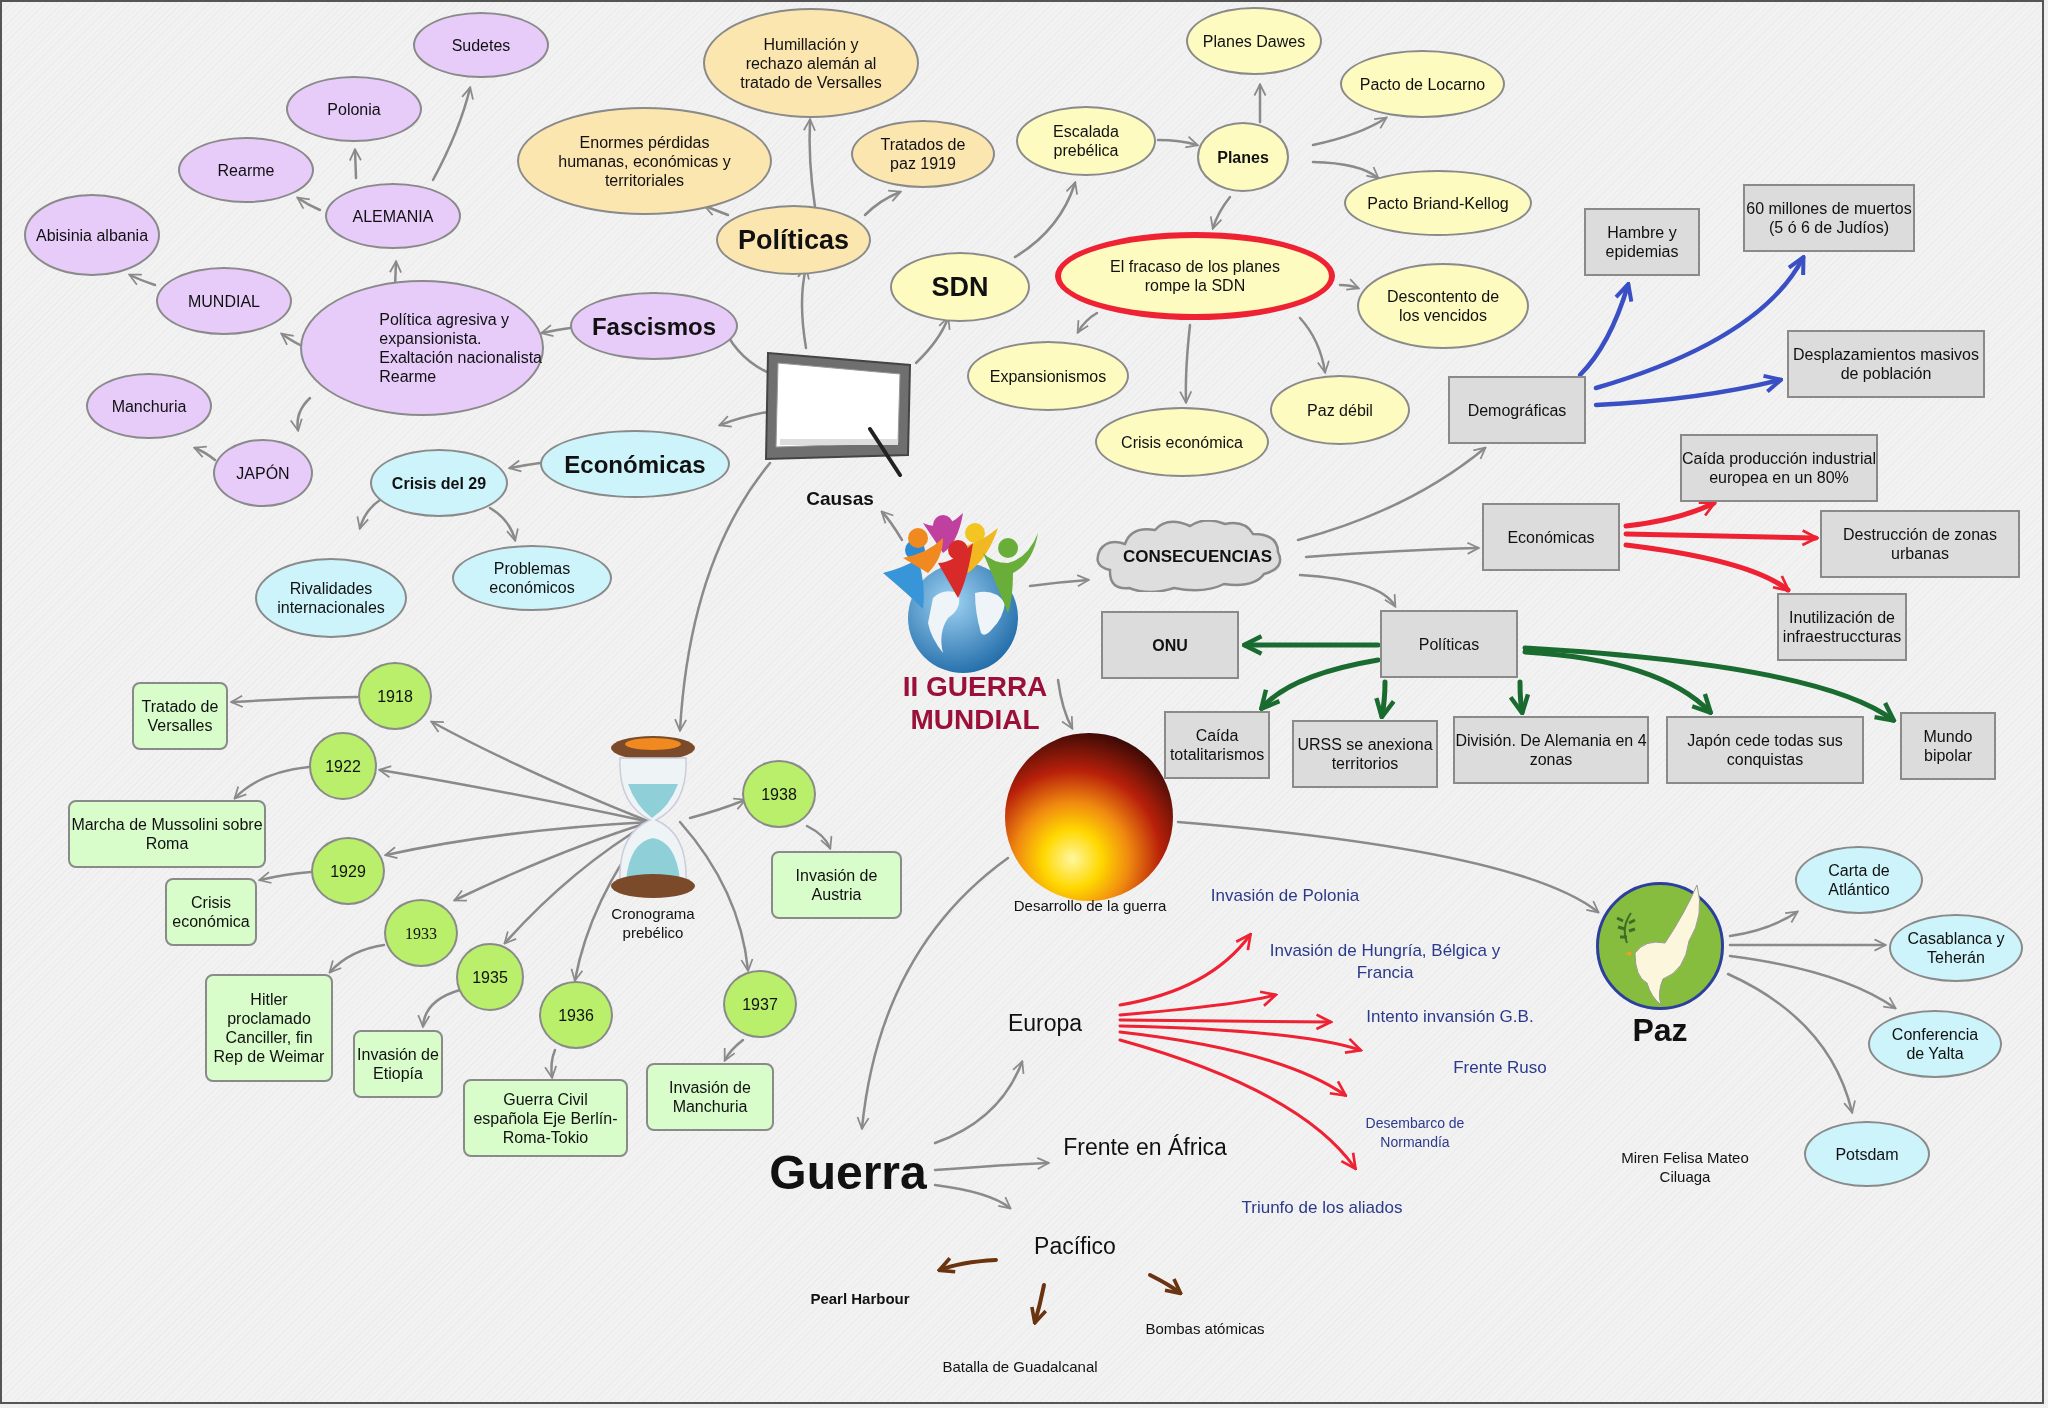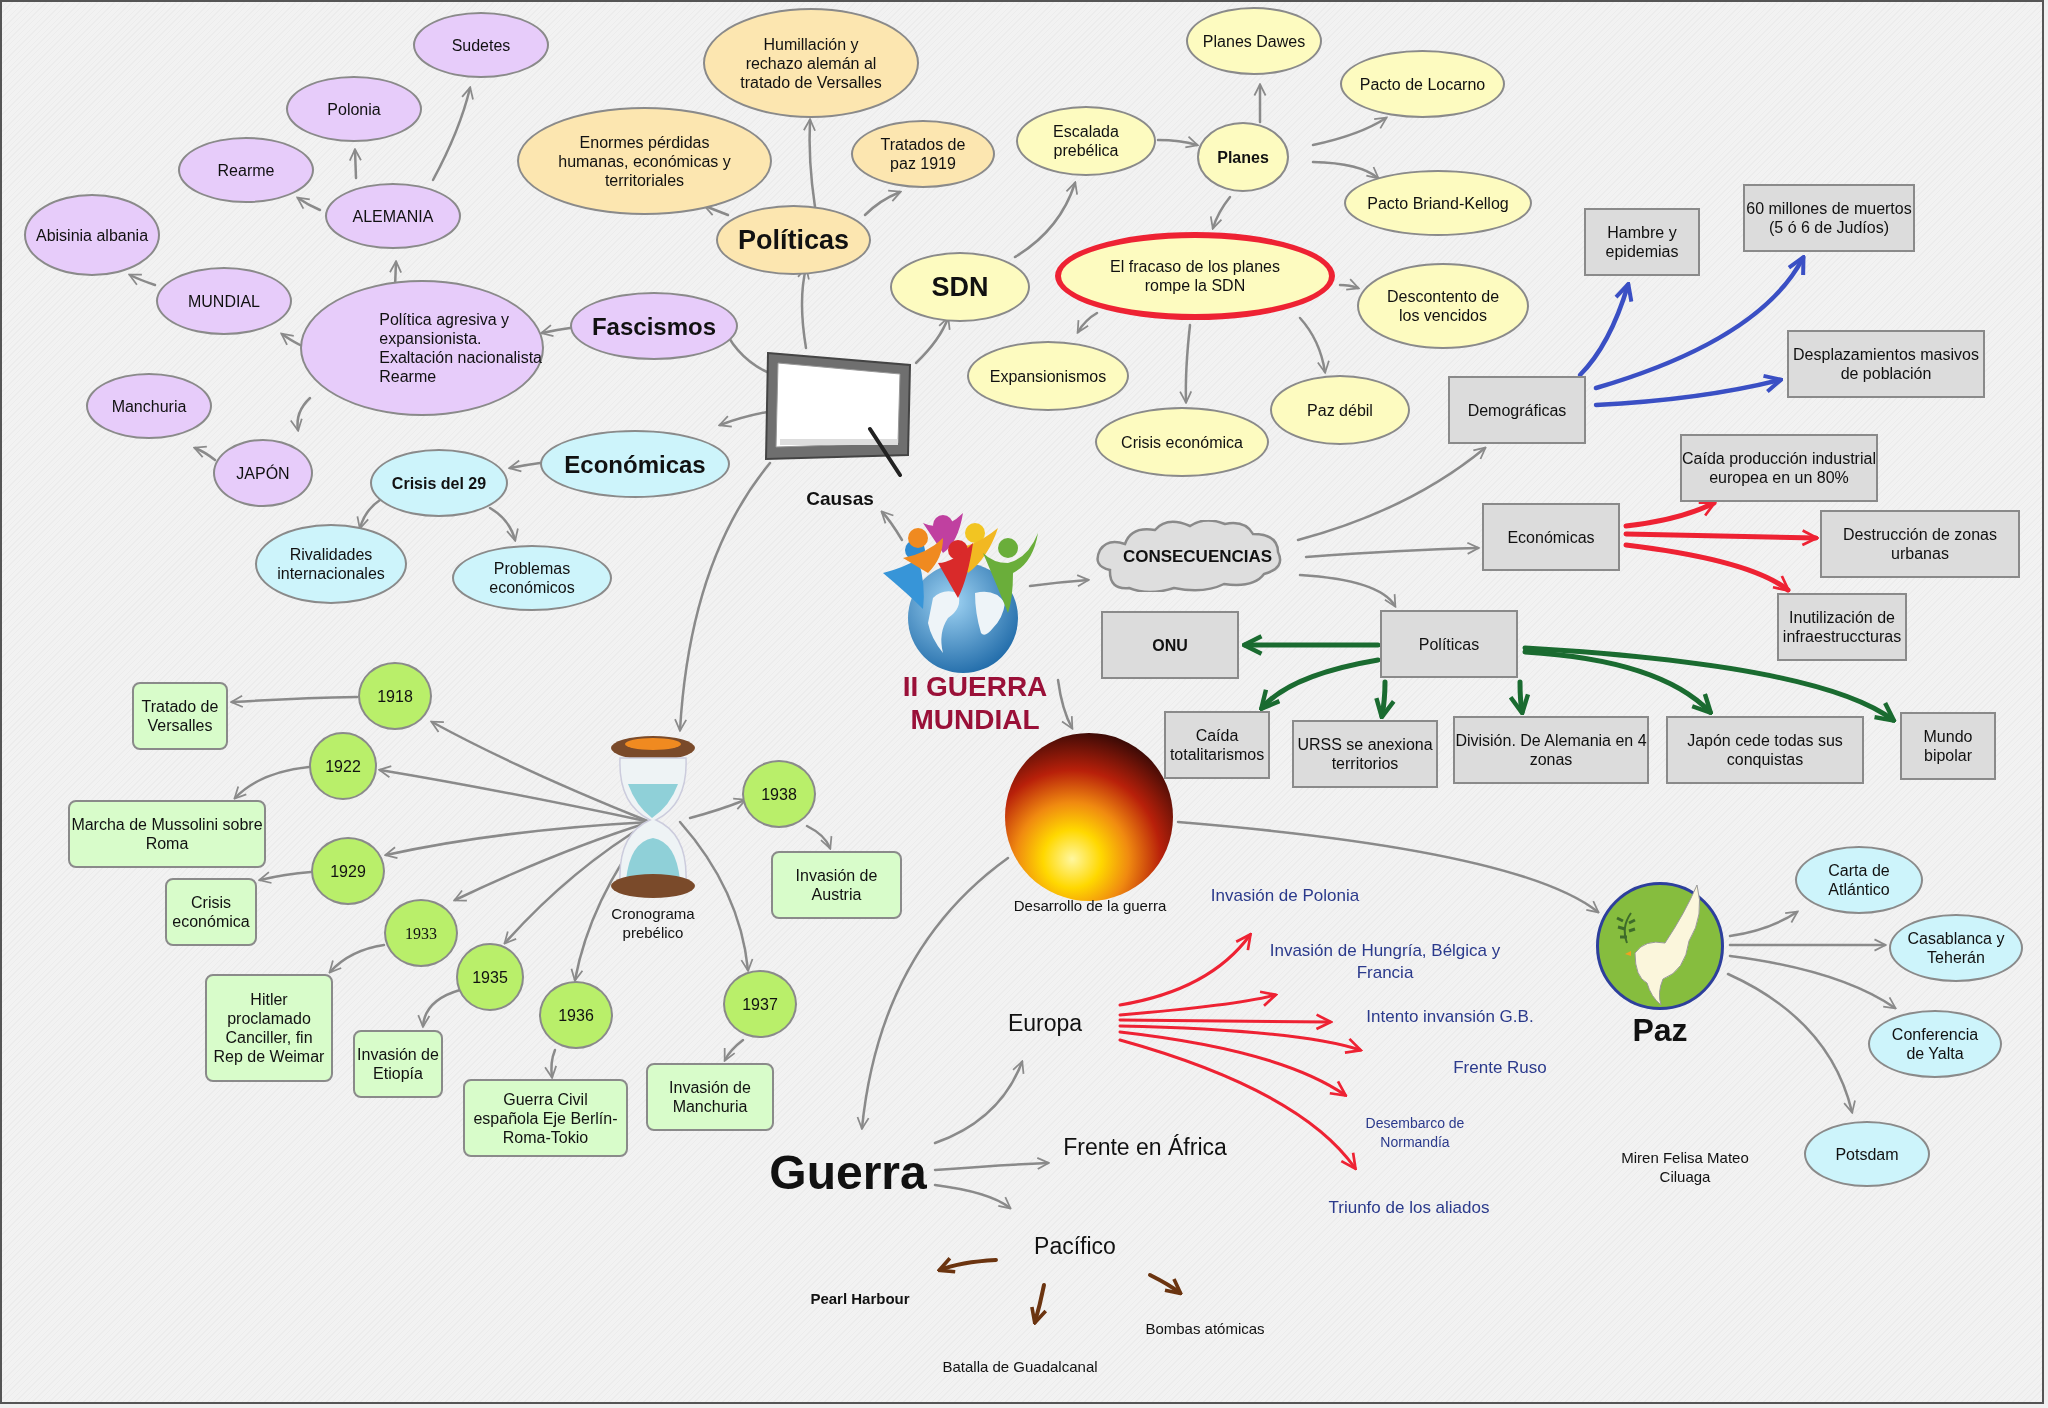--- a/index.html
+++ b/index.html
@@ -149,21 +149,21 @@
 <div class="node ell purple" style="left:213px;top:439px;width:100px;height:68px;">JAPÓN</div>
 <div class="node ell purple big" style="left:570px;top:292px;width:168px;height:68px;font-size:24px;">Fascismos</div>
 
 <div class="node ell orange" style="left:703px;top:8px;width:216px;height:110px;padding:0 28px;">Humillación y rechazo alemán al tratado de Versalles</div>
 <div class="node ell orange" style="left:517px;top:107px;width:255px;height:108px;padding:0 30px;">Enormes pérdidas humanas, económicas y territoriales</div>
 <div class="node ell orange" style="left:851px;top:120px;width:144px;height:68px;padding:0 24px;">Tratados de paz 1919</div>
 <div class="node ell orange big" style="left:716px;top:205px;width:155px;height:70px;">Políticas</div>
 
 <div class="node ell cyan big" style="left:540px;top:430px;width:190px;height:68px;font-size:24px;">Económicas</div>
 <div class="node ell cyan bold" style="left:370px;top:449px;width:138px;height:68px;">Crisis del 29</div>
-<div class="node ell cyan" style="left:255px;top:524px;width:152px;height:80px;padding:0 16px;">Rivalidades internacionales</div>
+<div class="node ell cyan" style="left:255px;top:558px;width:152px;height:80px;padding:0 16px;">Rivalidades internacionales</div>
 <div class="node ell cyan" style="left:452px;top:545px;width:160px;height:66px;padding:0 28px;">Problemas económicos</div>
 
 <div class="node ell yellow big" style="left:890px;top:252px;width:140px;height:70px;">SDN</div>
 <div class="node ell yellow" style="left:1016px;top:106px;width:140px;height:70px;padding:0 30px;">Escalada prebélica</div>
 <div class="node ell yellow bold" style="left:1197px;top:122px;width:92px;height:70px;">Planes</div>
 <div class="node ell yellow" style="left:1186px;top:7px;width:136px;height:68px;">Planes Dawes</div>
 <div class="node ell yellow" style="left:1340px;top:50px;width:165px;height:68px;">Pacto de Locarno</div>
 <div class="node ell yellow" style="left:1344px;top:170px;width:188px;height:66px;">Pacto Briand-Kellog</div>
 <div class="node ell yellow red-ellipse" style="left:1055px;top:232px;width:280px;height:88px;padding:0 40px;">El fracaso de los planes rompe la SDN</div>
 <div class="node ell yellow" style="left:1357px;top:263px;width:172px;height:86px;padding:0 24px;">Descontento de los vencidos</div>
@@ -269,21 +269,21 @@
 <div class="label bold" style="left:768px;top:1145px;width:160px;font-size:48px;line-height:56px;">Guerra</div>
 <div class="label" style="left:995px;top:1010px;width:100px;font-size:23px;">Europa</div>
 <div class="label" style="left:1050px;top:1134px;width:190px;font-size:23px;">Frente en África</div>
 <div class="label" style="left:1020px;top:1233px;width:110px;font-size:23px;">Pacífico</div>
 
 <div class="label blue-t" style="left:1190px;top:886px;width:190px;font-size:17px;">Invasión de Polonia</div>
 <div class="label blue-t" style="left:1255px;top:940px;width:260px;font-size:17px;line-height:22px;">Invasión de Hungría, Bélgica y Francia</div>
 <div class="label blue-t" style="left:1350px;top:1007px;width:200px;font-size:17px;">Intento invansión G.B.</div>
 <div class="label blue-t" style="left:1440px;top:1058px;width:120px;font-size:17px;">Frente Ruso</div>
 <div class="label blue-t" style="left:1345px;top:1114px;width:140px;font-size:14px;line-height:19px;">Desembarco de Normandía</div>
-<div class="label blue-t" style="left:1309px;top:1198px;width:200px;font-size:17px;">Triunfo de los aliados</div>
+<div class="label blue-t" style="left:1222px;top:1198px;width:200px;font-size:17px;">Triunfo de los aliados</div>
 
 <div class="label" style="left:795px;top:1290px;width:130px;font-size:15px;font-weight:bold;">Pearl Harbour</div>
 <div class="label" style="left:920px;top:1358px;width:200px;font-size:15px;">Batalla de Guadalcanal</div>
 <div class="label" style="left:1135px;top:1320px;width:140px;font-size:15px;">Bombas atómicas</div>
 
 <div style="position:absolute;left:1596px;top:882px;width:128px;height:128px;border-radius:50%;background:#86bd3e;border:3px solid #2d3f9c;box-sizing:border-box;">
   <svg width="122" height="122" viewBox="0 0 122 122">
     <path d="M28,58 q-6,-16 4,-30" fill="none" stroke="#3e6b2a" stroke-width="2"></path>
     <path d="M24,36 l-6,-3 M26,44 l-7,-2 M28,52 l-7,0 M30,38 l6,-3 M30,46 l6,-2" stroke="#3e6b2a" stroke-width="3"></path>
     <path d="M36,68 q10,-14 30,-10 q20,-30 32,-58 q8,30 -8,56 q-4,30 -26,38 q-6,14 -2,26 q-10,-8 -14,-22 q-12,-6 -12,-30z" fill="#fbf6dc" stroke="#999" stroke-width="1"></path>

